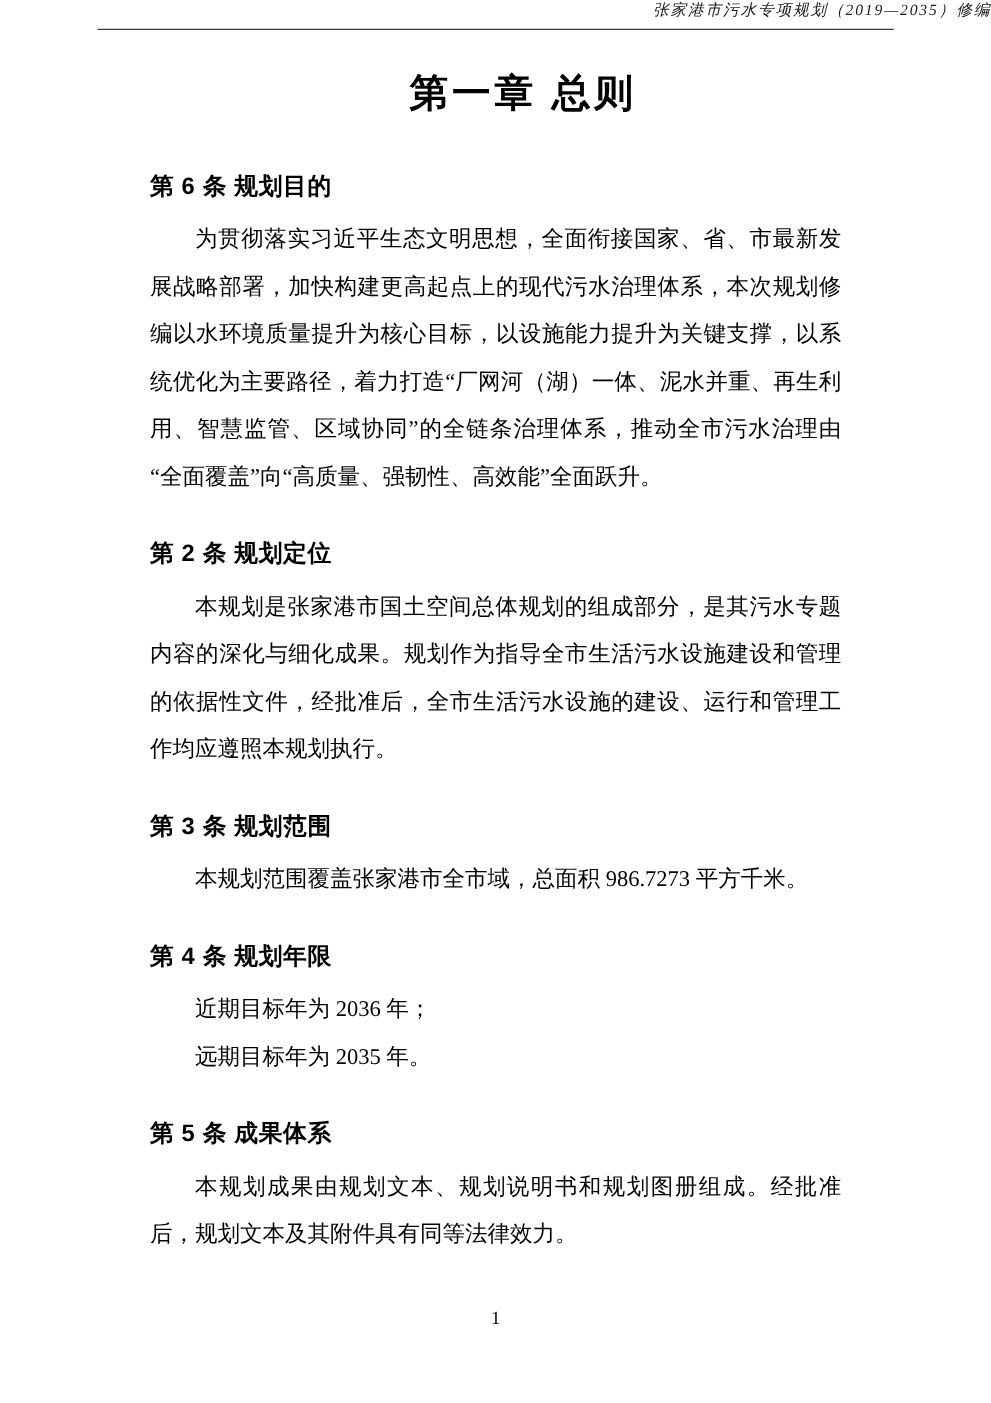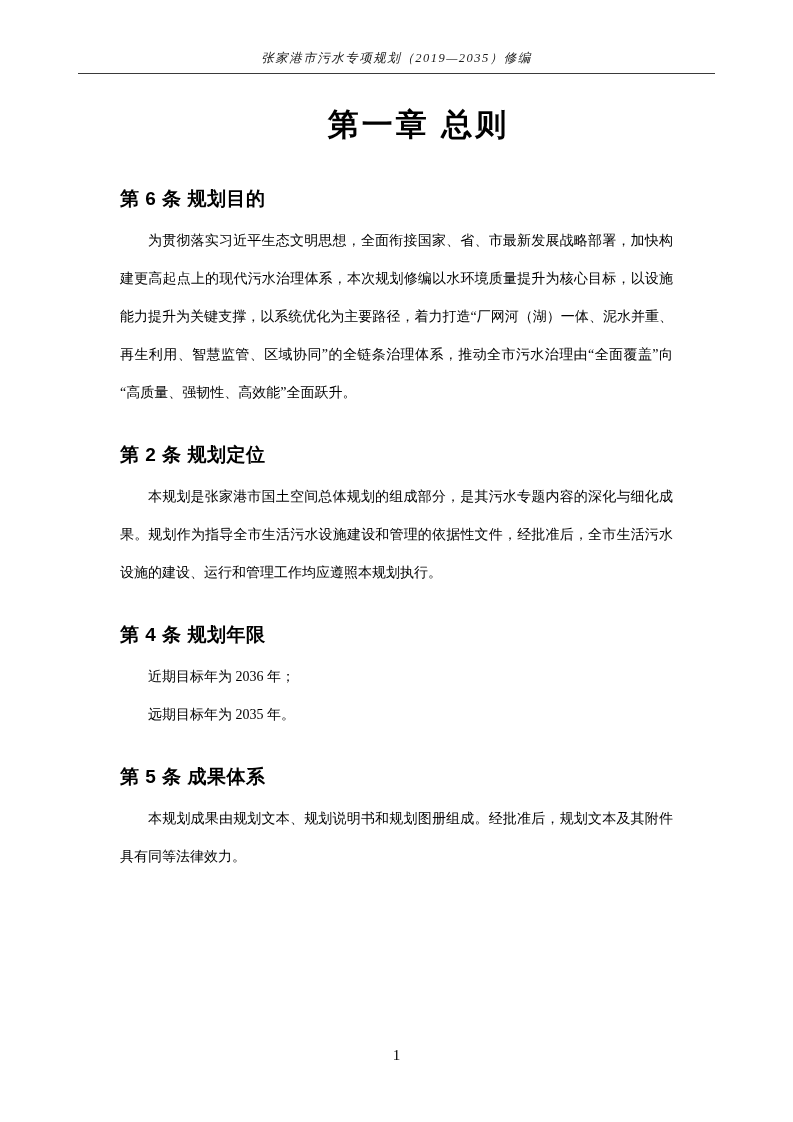--- a/index.html
+++ b/index.html
@@ -11,22 +11,21 @@
     position: relative;
     width: 793px;
     height: 1122px;
     margin: 0 auto;
     background: #ffffff;
     color: #000000;
     overflow: hidden;
     font-family: "Liberation Serif", "DejaVu Serif", serif;
   }
   .doc-header {
-    padding-top: 50px;
-    text-align: center;
+    text-align: right;
     font-family: "Liberation Serif", "DejaVu Serif", serif;
     font-style: italic;
     font-size: 12.5px;
     letter-spacing: 1.5px;
     color: #1a1a1a;
   }
   .doc-header-rule {
     margin: 6px 78px 0 78px;
     border: none;
     border-top: 1.6px solid #3a3a3a;
@@ -51,21 +50,21 @@
     font-weight: bold;
     font-size: 19px;
     letter-spacing: 0.5px;
     color: #000000;
   }
   .content .article:first-child .article-heading {
     margin-top: 40px;
   }
   .article p {
     margin: 0;
-    font-size: 14px;
+    font-size: 18px;
     line-height: 38px;
     text-indent: 2em;
     text-align: justify;
     text-align-last: left;
     color: #000000;
   }
   .page-number {
     position: absolute;
     bottom: 58px;
     left: 0;
@@ -92,20 +91,24 @@
     <section class="article">
       <h2 class="article-heading">第 6 条  规划目的</h2>
       <p>为贯彻落实习近平生态文明思想，全面衔接国家、省、市最新发展战略部署，加快构建更高起点上的现代污水治理体系，本次规划修编以水环境质量提升为核心目标，以设施能力提升为关键支撑，以系统优化为主要路径，着力打造“厂网河（湖）一体、泥水并重、再生利用、智慧监管、区域协同”的全链条治理体系，推动全市污水治理由“全面覆盖”向“高质量、强韧性、高效能”全面跃升。</p>
     </section>
 
     <section class="article">
       <h2 class="article-heading">第 2 条  规划定位</h2>
       <p>本规划是张家港市国土空间总体规划的组成部分，是其污水专题内容的深化与细化成果。规划作为指导全市生活污水设施建设和管理的依据性文件，经批准后，全市生活污水设施的建设、运行和管理工作均应遵照本规划执行。</p>
     </section>
 
+    <section class="article">
+      <h2 class="article-heading">第 3 条  规划范围</h2>
+      <p>本规划范围覆盖张家港市全市域，总面积 986.7273 平方千米。</p>
+    </section>
 
     <section class="article">
       <h2 class="article-heading">第 4 条  规划年限</h2>
       <p>近期目标年为 2036 年；</p>
       <p>远期目标年为 2035 年。</p>
     </section>
 
     <section class="article">
       <h2 class="article-heading">第 5 条  成果体系</h2>
       <p>本规划成果由规划文本、规划说明书和规划图册组成。经批准后，规划文本及其附件具有同等法律效力。</p>

